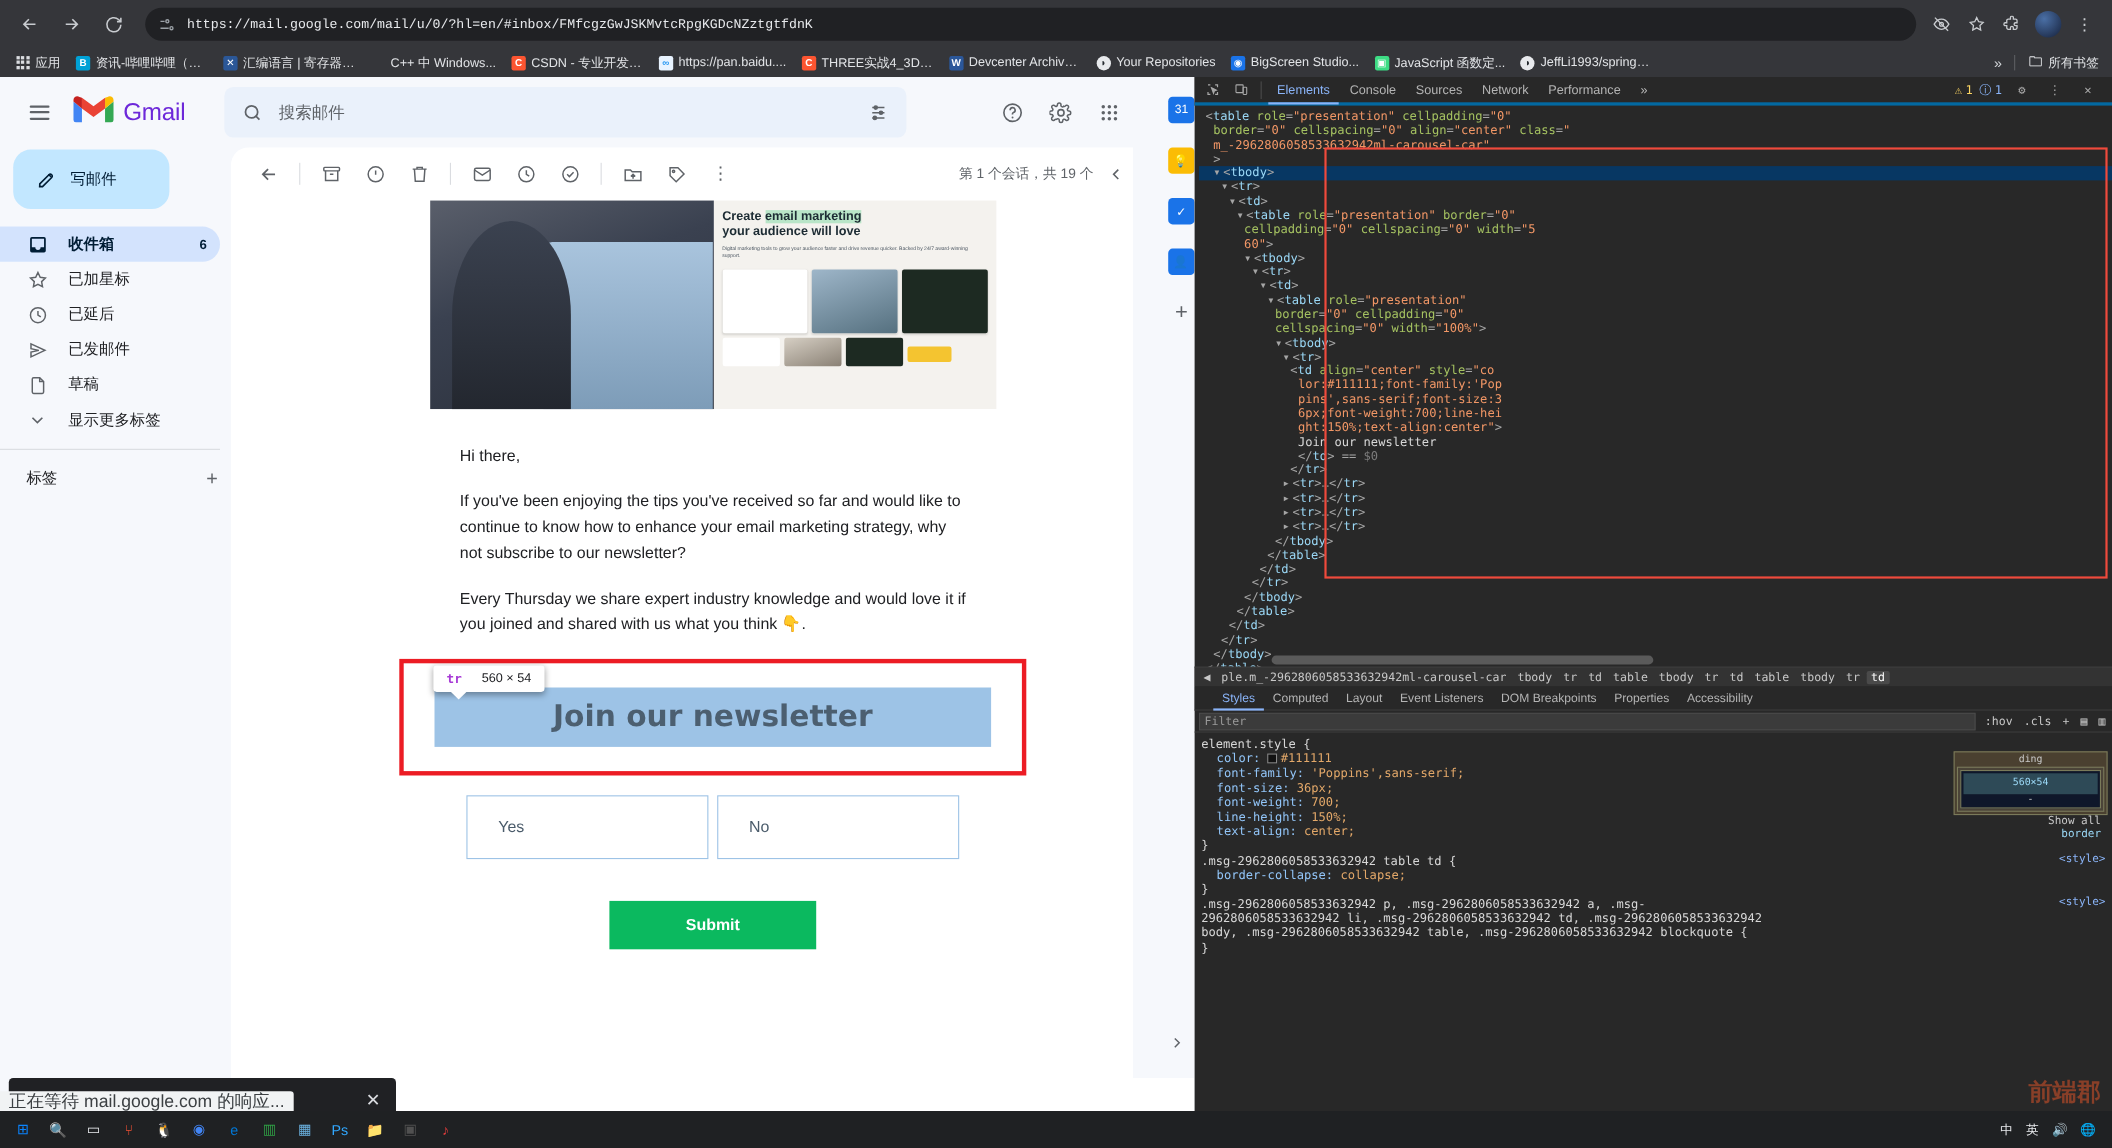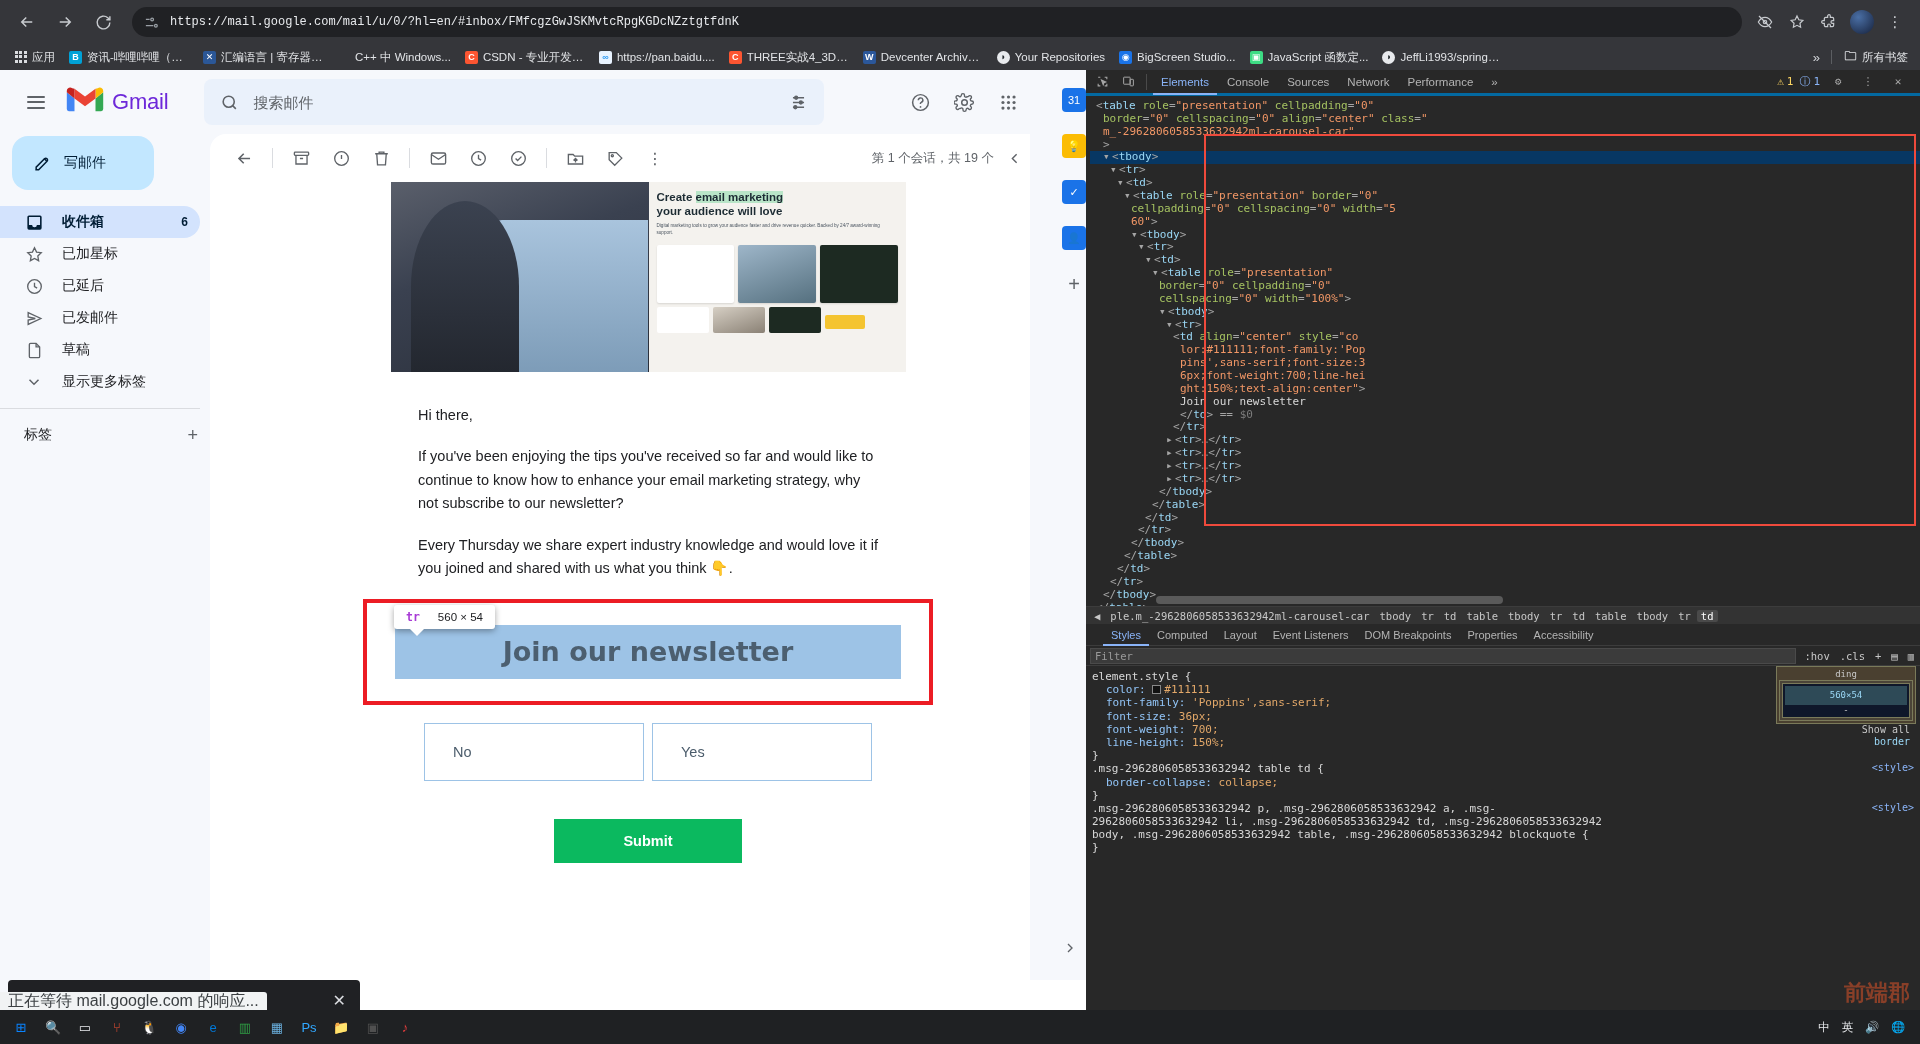--- a/index.html
+++ b/index.html
@@ -201,21 +201,21 @@
   .filter-btn { color:#c8c8c8; font-size:10.5px; cursor:pointer; padding:0 2px;}
 
   .css-pane { padding:4px 6px; line-height:1.2; position:relative; height:218px; overflow:hidden;}
   .css-sel { color:#d8d8d8; }
   .css-prop { color:#92c5f8; padding-left:14px; }
   .css-val { color:#e3a869; }
   .src-link { color:#8ab4f8; float:right; font-size:10px; }
   .swatch { display:inline-block; width:9px;height:9px;border:1px solid #888; margin-right:3px;
     vertical-align:-1px; }
 
-  .boxmodel { position:absolute; right:4px; top:0; width:140px; }
+  .boxmodel { position:absolute; right:4px; top:17px; width:140px; }
   .bm-layer { border:1px solid #7a7a5a; text-align:center; font-size:9px; color:#c8c8c8;
     padding:2px; }
   .bm-margin { background:#4a4030; }
   .bm-border { background:#4b4438; }
   .bm-padding { background:#0f172a; }
   .bm-content { background:#2e4a57; color:#9ad7f5; padding:4px 0; }
   .showall { text-align:right; color:#c8c8c8; font-size:10px; padding-right:6px; }
 
   
   .taskbar { position:absolute; left:0; bottom:0; width:1920px; height:34px; background:#1f2123;
@@ -617,24 +617,24 @@
             </div>
             <div class="hl-box">
               <div class="newsletter-band">
                 <span class="newsletter-text">Join our newsletter</span>
               </div>
             </div>
           </div>
 
           <div class="yn-row">
             <div class="yn-btn">
-              <span>No</span>
+              <span>Yes</span>
             </div>
             <div class="yn-btn">
-              <span>Yes</span>
+              <span>No</span>
             </div>
           </div>
 
           <div class="submit-wrap">
             <button class="submit-btn">Submit</button>
           </div>
         </div>
         <div class="scrollbar-v"></div>
       </div>
     </div>
@@ -776,20 +776,21 @@
   </div>
 
   <div class="css-pane" id="css-pane">
     <div>
         <div class="css-sel">element.style {</div>
         <div class="css-prop">color: <span class="css-val"><span class="swatch" style="background:#111111"></span>#111111</span></div>
         <div class="css-prop">font-family: <span class="css-val">'Poppins',sans-serif;</span></div>
         <div class="css-prop">font-size: <span class="css-val">36px;</span></div>
         <div class="css-prop">font-weight: <span class="css-val">700;</span></div>
         <div class="css-prop">line-height: <span class="css-val">150%;</span></div>
+        <div class="css-prop">text-align: <span class="css-val">center;</span></div>
         <div class="css-sel">}</div>
       </div>
       <div>
         <div class="css-sel">.msg-2962806058533632942 table td {<span class="src-link">&lt;style&gt;</span></div>
         <div class="css-prop">border-collapse: <span class="css-val">collapse;</span></div>
         <div class="css-sel">}</div>
       </div>
       <div class="css-sel">.msg-2962806058533632942 p, .msg-2962806058533632942 a, .msg-<span class="src-link">&lt;style&gt;</span></div>
       <div class="css-sel">2962806058533632942 li, .msg-2962806058533632942 td, .msg-2962806058533632942</div>
       <div class="css-sel">body, .msg-2962806058533632942 table, .msg-2962806058533632942 blockquote {</div>

